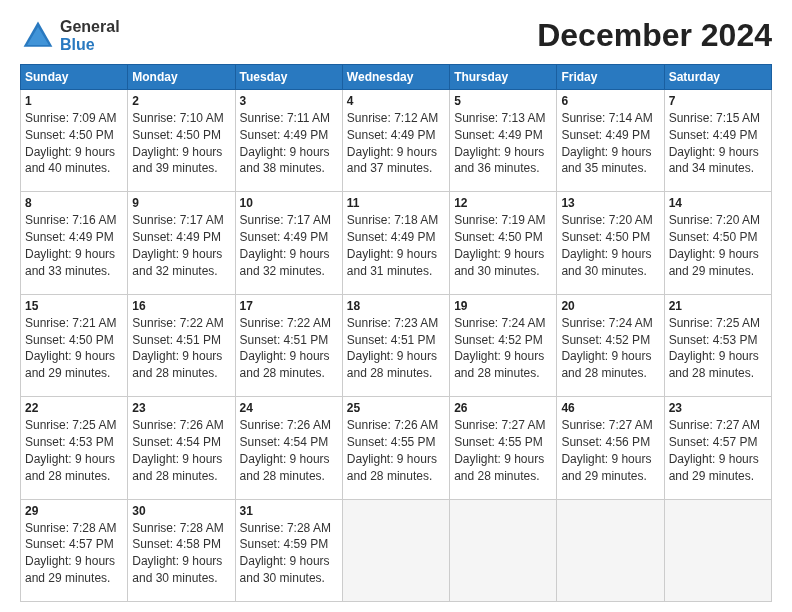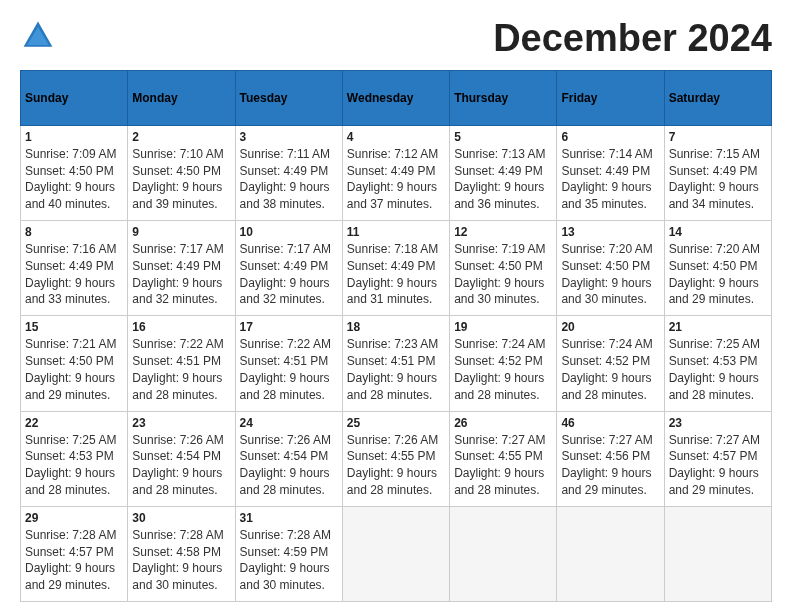--- a/index.html
+++ b/index.html
@@ -44,42 +44,42 @@
       color: #2979c0;
     }
     .logo-icon {
       width: 36px;
       height: 36px;
     }
     .title-block {
       text-align: right;
     }
     .main-title {
-      font-size: 38px;
+      font-size: 32px;
       font-weight: bold;
       color: #222;
       line-height: 1.1;
     }
     .subtitle {
       font-size: 15px;
       color: #555;
     }
     .calendar {
       flex: 1;
       border: 1px solid #ccc;
       border-collapse: collapse;
       width: 100%;
       table-layout: fixed;
     }
     .calendar th {
       background: #2979c0;
-      color: #000000;
+      color: #ffffff;
       font-size: 12px;
       font-weight: bold;
-      padding: 20px 4px;
+      padding: 5px 4px;
       text-align: left;
       border: 1px solid #1a5fa0;
     }
     .calendar td {
       border: 1px solid #ccc;
       vertical-align: top;
       padding: 4px 4px 2px 4px;
       font-size: 9.5px;
       color: #333;
       background: #fff;
@@ -107,20 +107,24 @@
 </head>
 <body>
 
 <div class="page">
   <div class="header">
     <div class="logo">
       <svg class="logo-icon" viewBox="0 0 40 40">
         <polygon points="20,4 36,32 4,32" fill="#2979c0"></polygon>
         <polygon points="20,10 32,30 8,30" fill="#5aaff0" opacity="0.5"></polygon>
       </svg>
+      <div class="logo-text">
+        <span class="logo-general">General</span>
+        <span class="logo-blue">Blue</span>
+      </div>
     </div>
     <div class="title-block">
       <div class="main-title">December 2024</div>
     </div>
   </div>
 
   <table class="calendar">
     <thead>
       <tr>
         <th>Sunday</th>

